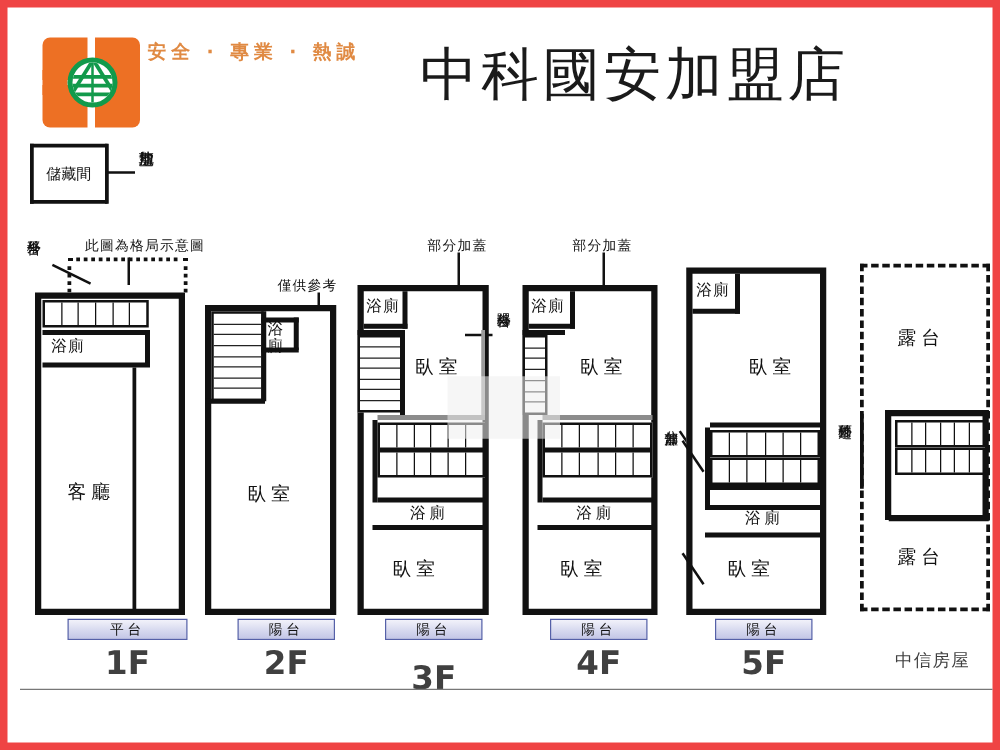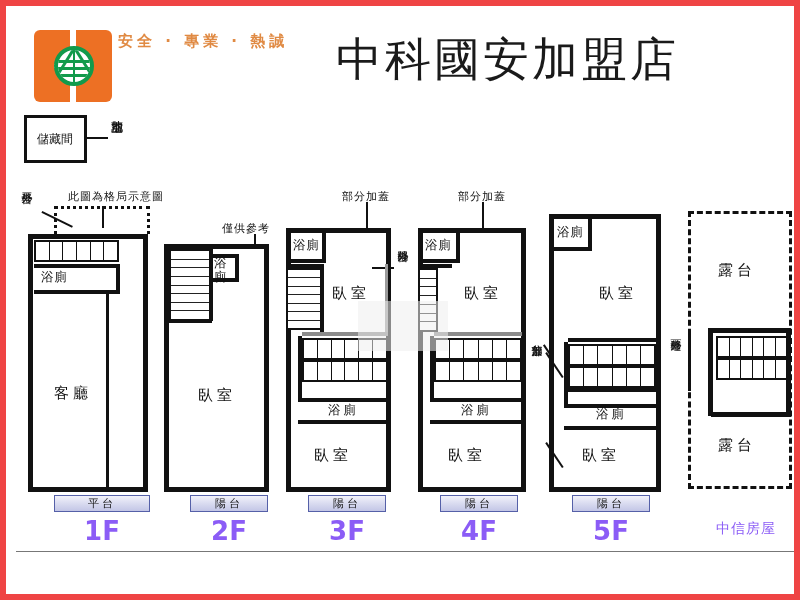--- a/index.html
+++ b/index.html
@@ -55,21 +55,21 @@
   .stairs.h > i:last-child{border-right:none;}
   .stairs.v{flex-direction:column;}
   .stairs.v > i{flex:1;border-bottom:1.5px solid #222;}
   .stairs.v > i:last-child{border-bottom:none;}
   .stairs.thin > i{border-right-width:1px;border-bottom-width:1px;}
   .balcony{position:absolute;height:17px;border:1.5px solid #5560a8;box-sizing:border-box;
            background:linear-gradient(180deg,#f2f2fa 0%,#d7d9ef 55%,#c3c6e6 100%);
            display:flex;align-items:center;justify-content:center;}
   .balcony span{font-size:11px;color:#111;letter-spacing:3px;
            font-family:"DejaVu Serif","Liberation Serif",serif;}
-  .floor-lbl{position:absolute;font-size:26px;font-weight:bold;color:#8b5cf6;text-align:center;
+  .floor-lbl{position:absolute;font-size:26px;font-weight:bold;color:#404040;text-align:center;
            font-family:"DejaVu Sans","Liberation Sans",sans-serif;}
   .floor-lbl.cjk{font-size:14px;font-weight:normal;letter-spacing:1px;
            font-family:"DejaVu Serif","Liberation Serif",serif;}
   .dashbox{position:absolute;border:3px dashed #111;box-sizing:border-box;background:transparent;}
   .dotbox{position:absolute;border-top:3px dotted #111;border-left:3px dotted #111;border-right:3px dotted #111;box-sizing:border-box;}
   .door{position:absolute;width:1.8px;background:#111;transform-origin:bottom left;}
 
   #divider{position:absolute;left:10px;top:545px;width:780px;height:1px;background:#777;}
   #disclaimer{position:absolute;left:14px;top:560px;font-size:15px;color:#111;letter-spacing:1px;
            font-family:"DejaVu Serif","Liberation Serif",serif;}
@@ -227,21 +227,21 @@
 
     <div class="wall" style="left:296px;top:392px;width:86px;height:4px;"></div>
     <div class="wall" style="left:292px;top:414px;width:90px;height:4px;"></div>
     <div class="room-label sm" style="left:322px;top:396px;letter-spacing:3px;">浴廁</div>
 
     <div class="room-label" style="left:308px;top:440px;">臥室</div>
 
     <div class="balcony" style="left:302px;top:489px;width:78px;">
       <span>陽台</span>
     </div>
-    <div class="floor-lbl" style="left:298px;top:510px;width:86px;">3F</div>
+    <div class="floor-lbl" style="left:298px;top:522px;width:86px;">3F</div>
   </div>
 
   <div class="plan" id="plan-4f">
     <div class="anno" style="left:452px;top:183px;">部分加蓋</div>
     <div class="anno-line" style="left:476px;top:196px;width:1.5px;height:26px;"></div>
 
     <div class="outline" style="left:412px;top:222px;width:108px;height:264px;"></div>
 
     <div class="wall" style="left:450px;top:227px;width:4px;height:30px;"></div>
     <div class="wall" style="left:417px;top:253px;width:37px;height:4px;"></div>

